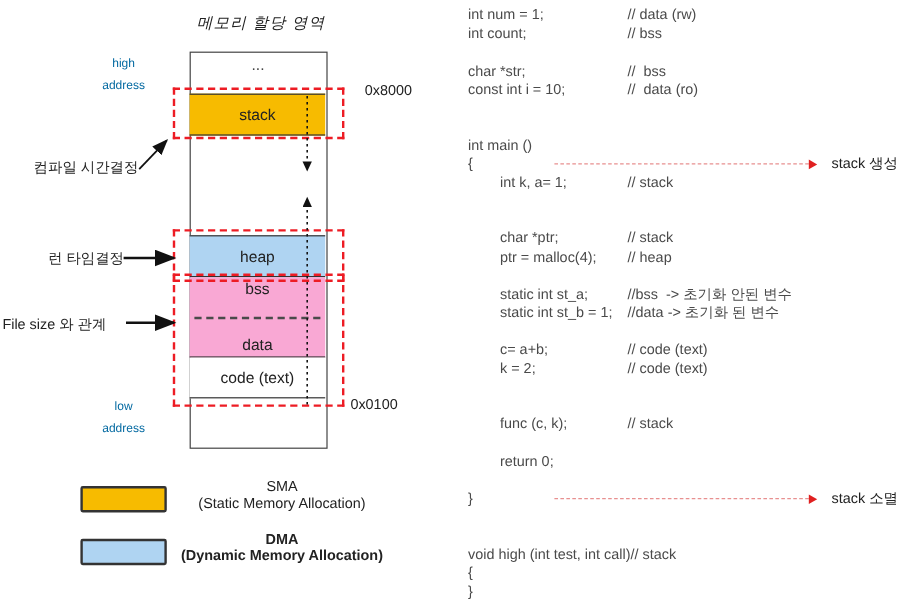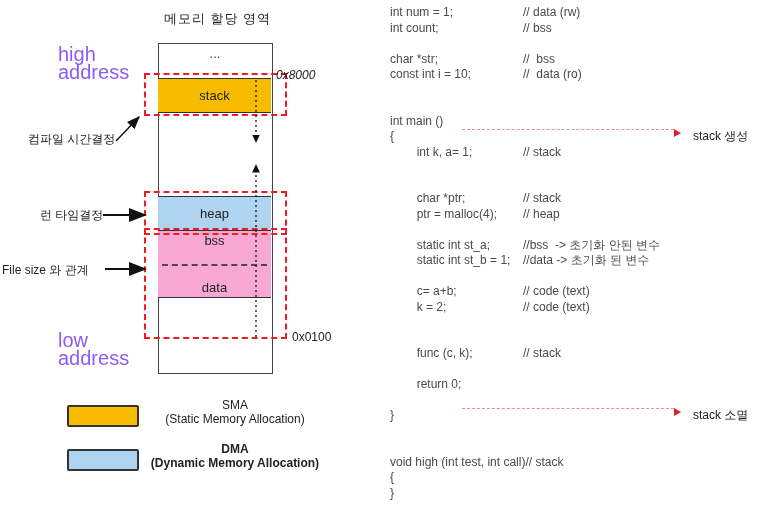--- a/index.html
+++ b/index.html
@@ -2,37 +2,37 @@
 <html><head>
 <meta charset="utf-8">
 <style>
   html,body{margin:0;padding:0;background:#fff;}
   #stage{position:relative;width:760px;height:505px;background:#fff;overflow:hidden;
          font-family:"Liberation Sans","DejaVu Sans",sans-serif;color:#4a4a4a;}
   .abs{position:absolute;}
 
   
   #diagram{position:absolute;left:0;top:0;width:380px;height:505px;}
-  .mem-title{left:140px;top:10px;width:155px;text-align:center;font-size:13px;color:#222;letter-spacing:1px;}
+  .mem-title{left:140px;top:10px;width:155px;text-align:center;font-size:13px;color:#222;letter-spacing:1px;font-style:italic;}
   .column{left:158px;top:43px;width:113px;height:329px;border:1px solid #444;background:#fff;z-index:1;}
   .dots{left:158px;top:46px;width:114px;text-align:center;font-size:13px;color:#444;z-index:2;}
   .block{z-index:2;display:flex;align-items:center;justify-content:center;font-size:13px;color:#222;}
   .blk-stack{left:158px;top:78px;width:113px;height:33px;border-top:1px solid #333;border-bottom:1px solid #333;}
   .blk-heap{left:158px;top:196px;width:113px;height:33px;border-top:1px solid #333;border-bottom:1px solid #333;text-align:right;}
   .blk-bssdata{left:158px;top:231px;width:113px;height:67px;border-bottom:1px solid #333;flex-direction:column;justify-content:space-between;padding:2px 0;box-sizing:border-box;}
   .bss-divider{position:absolute;left:4px;right:4px;top:33px;border-top:2px dashed #4a4a4a;}
   .blk-code{left:158px;top:298px;width:113px;height:33px;background:#fff;border-bottom:1px solid #333;}
   .redbox{border:2px dashed #ED1C24;z-index:4;pointer-events:none;}
   .rb-stack{left:144px;top:73px;width:139px;height:39px;}
   .rb-heap{left:144px;top:191px;width:139px;height:40px;}
   .rb-lower{left:144px;top:228px;width:139px;height:107px;}
   .addr{font-size:12px;color:#222;z-index:5;}
-  .addr-top{left:276px;top:68px;font-style:italic;}
+  .addr-top{left:304px;top:68px;}
   .addr-bottom{left:292px;top:330px;}
-  .side-label{width:90px;text-align:left;font-size:20px;color:#8b5cf6;line-height:18px;}
+  .side-label{width:90px;text-align:center;font-size:10px;color:#0369a1;line-height:18px;}
   .high-label{left:58px;top:45px;}
   .low-label{left:58px;top:331px;}
   .annot-label{font-size:12px;color:#222;z-index:5;}
   .lbl-compile{left:28px;top:131px;}
   .lbl-runtime{left:40px;top:207px;}
   .lbl-filesize{left:2px;top:262px;}
   #arrow-overlay{position:absolute;left:0;top:0;z-index:6;pointer-events:none;}
 
   
   .swatch{width:68px;height:18px;border:2px solid #333;border-radius:2px;z-index:2;}
@@ -40,21 +40,21 @@
   .sw-dma{left:67px;top:449px;}
   .legend-text{width:180px;text-align:center;font-size:12px;color:#222;line-height:14px;}
   .lt-sma{left:145px;top:398px;}
   .lt-dma{left:145px;top:442px;font-weight:bold;}
 
   
   #code-pane{position:absolute;left:382px;top:3px;width:378px;padding:2px 0 0 8px;font-size:12px;color:#4a4a4a;}
   .crow{position:relative;height:15.5px;line-height:15.5px;display:flex;white-space:pre;}
   .ccode{display:inline-block;min-width:133px;white-space:pre;}
   .ccomment{white-space:pre;}
-  .annot{position:absolute;left:72px;top:0;height:15.5px;display:flex;align-items:flex-start;}
+  .annot{position:absolute;left:72px;top:0;height:15.5px;display:flex;align-items:center;}
   .adash{width:212px;border-top:1px dashed #E89090;}
   .ahead{width:0;height:0;border-left:7px solid #E02020;border-top:4px solid transparent;border-bottom:4px solid transparent;}
   .albl{margin-left:12px;color:#222;white-space:pre;}
 </style>
 </head>
 <body>
 
 <div id="stage">
 
   <div id="diagram">
@@ -71,20 +71,23 @@
     <div class="abs block blk-heap" style="background:#AFD4F2;">
       <span>heap</span>
     </div>
 
     <div class="abs block blk-bssdata" style="background:#f9a8d4;">
       <span>bss</span>
       <span class="bss-divider"></span>
       <span>data</span>
     </div>
 
+    <div class="abs block blk-code">
+      <span>code (text)</span>
+    </div>
 
     <div class="abs redbox rb-stack"></div>
     <div class="abs redbox rb-heap"></div>
     <div class="abs redbox rb-lower"></div>
 
     <div class="abs addr addr-top">0x8000</div>
     <div class="abs addr addr-bottom">0x0100</div>
 
     <div class="abs side-label high-label">
       <div>high</div>

